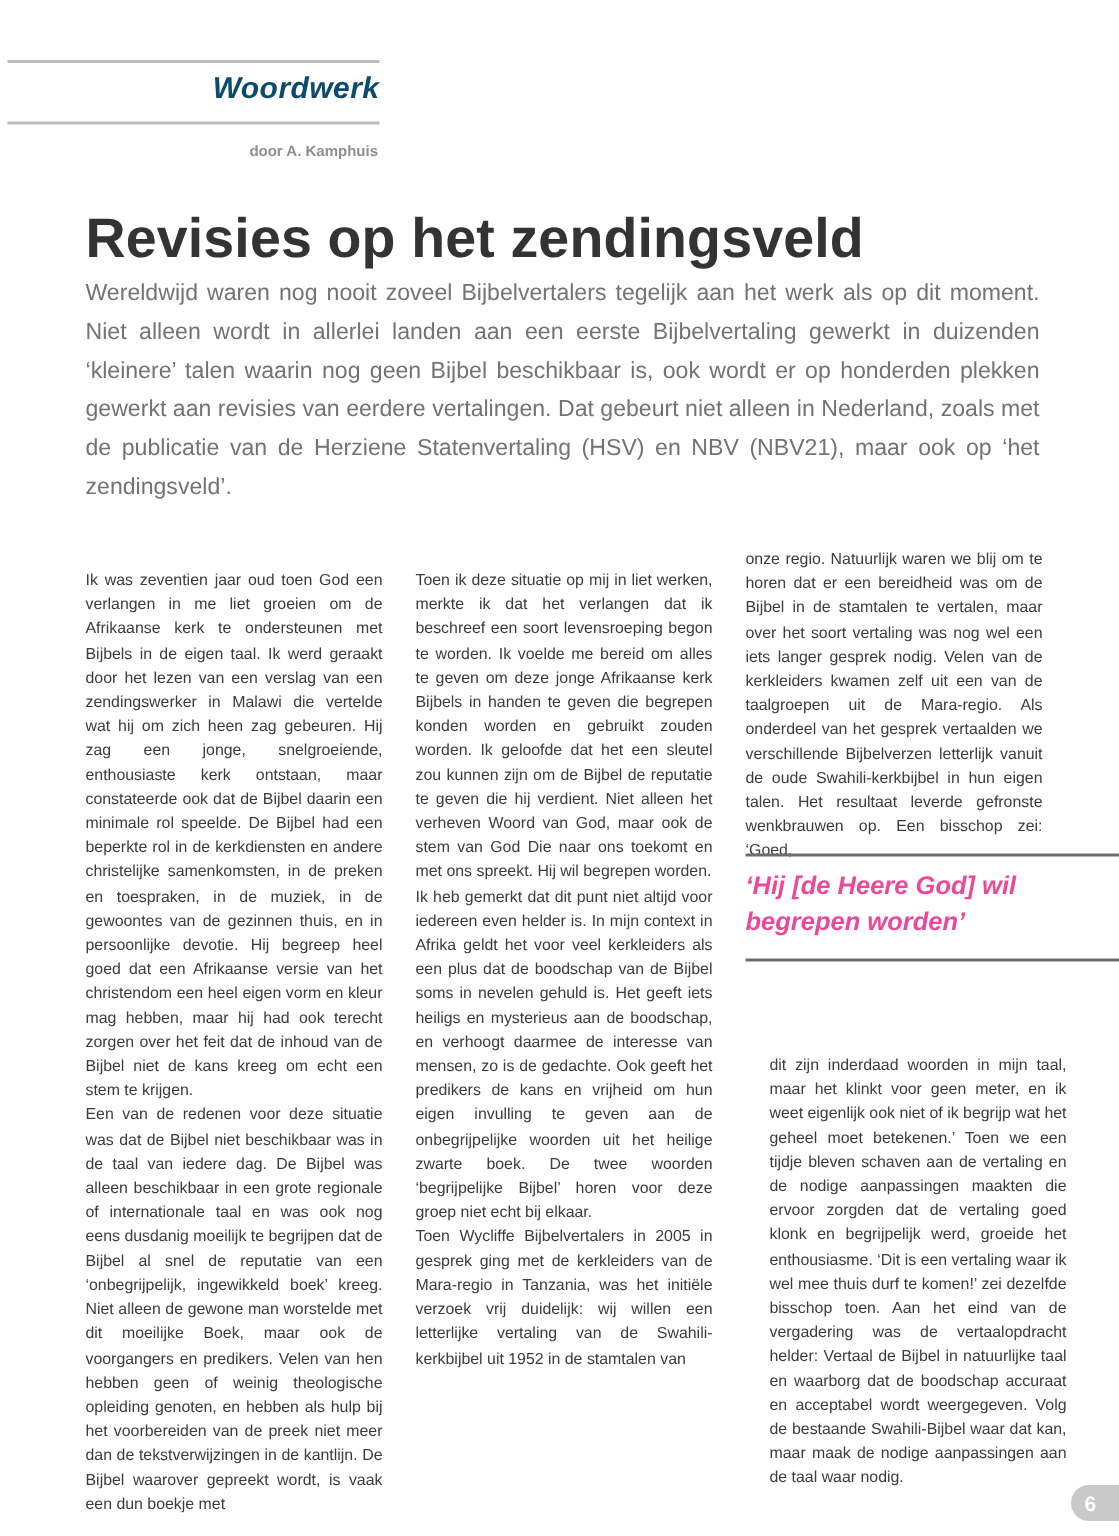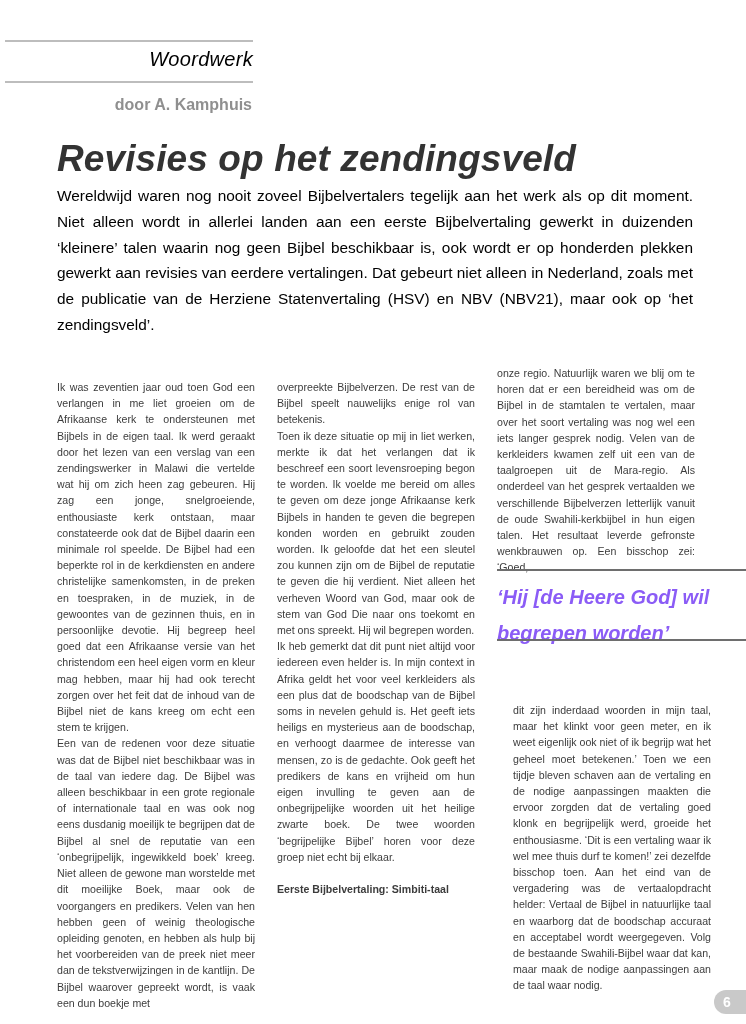--- a/index.html
+++ b/index.html
@@ -1,57 +1,56 @@
 <!DOCTYPE html>
 <html><head>
 <meta charset="utf-8">
 <style>
   html, body { margin: 0; padding: 0; background: #ffffff; }
   body { width: 746px; height: 1024px; position: relative; overflow: hidden; font-family: "Liberation Sans", sans-serif; color: #3a3a3a; }
   .rule { position: absolute; height: 2px; background: #bdbdbd; }
   #rule-top { left: 5px; top: 40px; width: 248px; }
   #rule-mid { left: 5px; top: 81px; width: 248px; }
-  #section { position: absolute; right: 493px; top: 48px; font-size: 20px; font-weight: normal; font-style: italic; color: #000000; letter-spacing: 0.3px; margin-left: 25px; }
-  #byline { position: absolute; right: 494px; top: 96px; font-size: 16px; font-weight: bold; color: #8f8f8f; }
+  #section { position: absolute; right: 493px; top: 48px; font-size: 20px; font-weight: bold; font-style: italic; color: #0c4a6e; letter-spacing: 0.3px; margin-left: 25px; }
+  #byline { position: absolute; right: 494px; top: 96px; font-size: 10px; font-weight: bold; color: #8f8f8f; }
   #title { position: absolute; left: 57px; top: 138px; font-size: 37px; font-weight: bold; color: #333333; letter-spacing: 0.1px; white-space: nowrap; }
-  #intro { position: absolute; left: 57px; top: 183px; width: 636px; font-size: 15.4px; line-height: 25.8px; color: #000000; text-align: justify; }
+  #intro { position: absolute; left: 57px; top: 183px; width: 636px; font-size: 15.4px; line-height: 25.8px; color: #737373; text-align: justify; }
   .col { position: absolute; width: 198px; font-size: 10.6px; line-height: 16.2px; color: #3c3c3c; text-align: justify; margin-top: 41px; }
   #col1 { left: 57px; top: 338px; }
   #col2 { left: 277px; top: 338px; }
   #col3a { left: 497px; top: 324px; }
   #col3b { left: 513px; top: 661px; }
   .col p { margin: 0; }
   .subhead { font-weight: bold; margin-top: 16px !important; }
   #quote-rule-top { left: 497px; top: 569px; width: 249px; background: #6e6e6e; height: 2px; }
   #quote-rule-bot { left: 497px; top: 639px; width: 249px; background: #6e6e6e; height: 2px; }
-  #pullquote { position: absolute; left: 497px; top: 579px; width: 249px; font-size: 20px; line-height: 36px; font-weight: bold; font-style: italic; color: #8b5cf6; }
+  #pullquote { position: absolute; left: 497px; top: 579px; width: 249px; font-size: 17px; line-height: 24px; font-weight: bold; font-style: italic; color: #ec4899; }
   #page-tab { position: absolute; left: 714px; top: 990px; width: 40px; height: 24px; background: #c9c9c9; border-radius: 12px 0 0 12px; }
   #page-num { position: absolute; left: 9px; top: 4px; font-size: 14px; font-weight: bold; color: #ffffff; }
 </style>
 </head>
 <body>
 
 <div class="rule" id="rule-top"></div>
 <div id="section">Woordwerk</div>
 <div class="rule" id="rule-mid"></div>
 <div id="byline">door A. Kamphuis</div>
 
-<h1 id="title" style="margin:0;font-style:italic;">Revisies op het zendingsveld</h1>
+<h1 id="title" style="margin:0;">Revisies op het zendingsveld</h1>
 <p id="intro" style="margin:0;">Wereldwijd waren nog nooit zoveel Bijbelvertalers tegelijk aan het werk als op dit moment. Niet alleen wordt in allerlei landen aan een eerste Bijbelvertaling gewerkt in duizenden ‘kleinere’ talen waarin nog geen Bijbel beschikbaar is, ook wordt er op honderden plekken gewerkt aan revisies van eerdere vertalingen. Dat gebeurt niet alleen in Nederland, zoals met de publicatie van de Herziene Statenvertaling (HSV) en NBV (NBV21), maar ook op ‘het zendingsveld’.</p>
 
 <div class="col" id="col1">
   <p>Ik was zeventien jaar oud toen God een verlangen in me liet groeien om de Afrikaanse kerk te ondersteunen met Bijbels in de eigen taal. Ik werd geraakt door het lezen van een verslag van een zendingswerker in Malawi die vertelde wat hij om zich heen zag gebeuren. Hij zag een jonge, snelgroeiende, enthousiaste kerk ontstaan, maar constateerde ook dat de Bijbel daarin een minimale rol speelde. De Bijbel had een beperkte rol in de kerkdiensten en andere christelijke samenkomsten, in de preken en toespraken, in de muziek, in de gewoontes van de gezinnen thuis, en in persoonlijke devotie. Hij begreep heel goed dat een Afrikaanse versie van het christendom een heel eigen vorm en kleur mag hebben, maar hij had ook terecht zorgen over het feit dat de inhoud van de Bijbel niet de kans kreeg om echt een stem te krijgen.</p>
   <p>Een van de redenen voor deze situatie was dat de Bijbel niet beschikbaar was in de taal van iedere dag. De Bijbel was alleen beschikbaar in een grote regionale of internationale taal en was ook nog eens dusdanig moeilijk te begrijpen dat de Bijbel al snel de reputatie van een ‘onbegrijpelijk, ingewikkeld boek’ kreeg. Niet alleen de gewone man worstelde met dit moeilijke Boek, maar ook de voorgangers en predikers. Velen van hen hebben geen of weinig theologische opleiding genoten, en hebben als hulp bij het voorbereiden van de preek niet meer dan de tekstverwijzingen in de kantlijn. De Bijbel waarover gepreekt wordt, is vaak een dun boekje met</p>
 </div>
 
 <div class="col" id="col2">
-  <p>overpreekte Bijbelverzen. De rest van de Bijbel speelt nauwelijks enige rol van betekenis.</p>
   <p>Toen ik deze situatie op mij in liet werken, merkte ik dat het verlangen dat ik beschreef een soort levensroeping begon te worden. Ik voelde me bereid om alles te geven om deze jonge Afrikaanse kerk Bijbels in handen te geven die begrepen konden worden en gebruikt zouden worden. Ik geloofde dat het een sleutel zou kunnen zijn om de Bijbel de reputatie te geven die hij verdient. Niet alleen het verheven Woord van God, maar ook de stem van God Die naar ons toekomt en met ons spreekt. Hij wil begrepen worden.</p>
   <p>Ik heb gemerkt dat dit punt niet altijd voor iedereen even helder is. In mijn context in Afrika geldt het voor veel kerkleiders als een plus dat de boodschap van de Bijbel soms in nevelen gehuld is. Het geeft iets heiligs en mysterieus aan de boodschap, en verhoogt daarmee de interesse van mensen, zo is de gedachte. Ook geeft het predikers de kans en vrijheid om hun eigen invulling te geven aan de onbegrijpelijke woorden uit het heilige zwarte boek. De twee woorden ‘begrijpelijke Bijbel’ horen voor deze groep niet echt bij elkaar.</p>
-  <p class="subhead">Eerste Bijbelvertaling: Simbiti-taal</p>
+  <p>Toen Wycliffe Bijbelvertalers in 2005 in gesprek ging met de kerkleiders van de Mara-regio in Tanzania, was het initiële verzoek vrij duidelijk: wij willen een letterlijke vertaling van de Swahili-kerkbijbel uit 1952 in de stamtalen van</p>
 </div>
 
 <div class="col" id="col3a">
   <p>onze regio. Natuurlijk waren we blij om te horen dat er een bereidheid was om de Bijbel in de stamtalen te vertalen, maar over het soort vertaling was nog wel een iets langer gesprek nodig. Velen van de kerkleiders kwamen zelf uit een van de taalgroepen uit de Mara-regio. Als onderdeel van het gesprek vertaalden we verschillende Bijbelverzen letterlijk vanuit de oude Swahili-kerkbijbel in hun eigen talen. Het resultaat leverde gefronste wenkbrauwen op. Een bisschop zei: ‘Goed,</p>
 </div>
 
 <div class="rule" id="quote-rule-top"></div>
 <div id="pullquote">‘Hij [de Heere God] wil begrepen worden’</div>
 <div class="rule" id="quote-rule-bot"></div>
 

